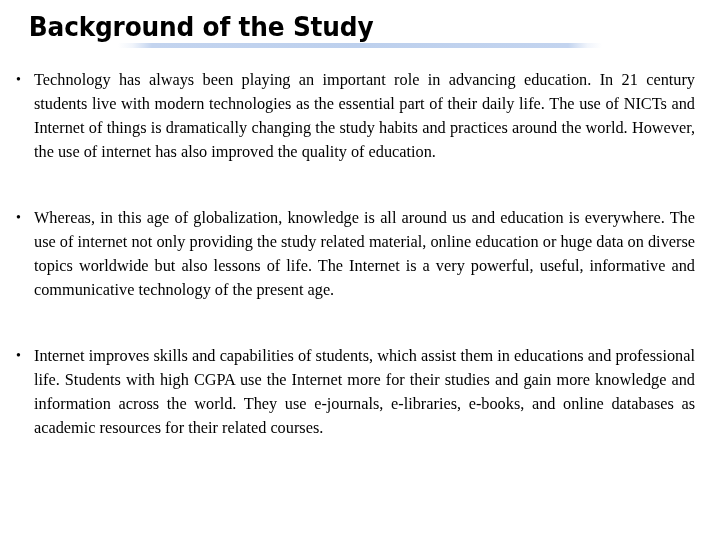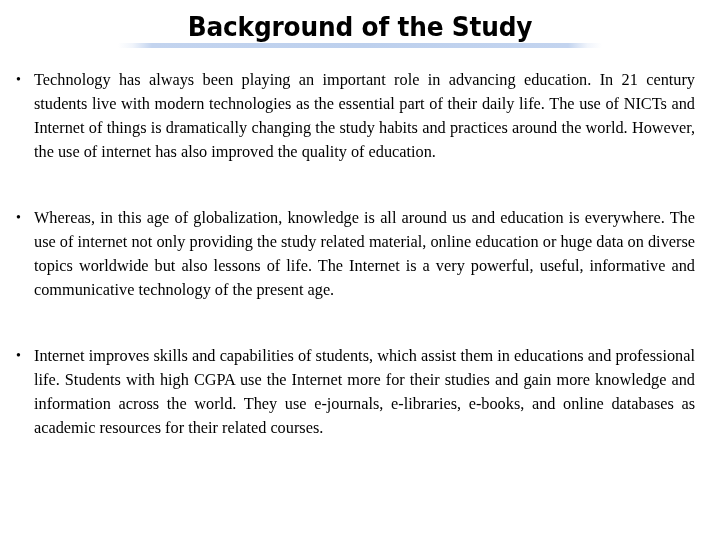--- a/index.html
+++ b/index.html
@@ -21,21 +21,21 @@
     height: 540px;
     box-sizing: border-box;
   }
 
   
   .title-block {
     position: absolute;
     top: 12px;
     left: 0;
     width: 720px;
-    text-align: center;
+    text-align: left;
   }
 
   .slide-title {
     font-family: "DejaVu Sans", "Liberation Sans", sans-serif;
     font-weight: bold;
     font-size: 27px;
     line-height: 30px;
     color: #000000;
     letter-spacing: -0.2px;
     transform: scaleX(0.92);

